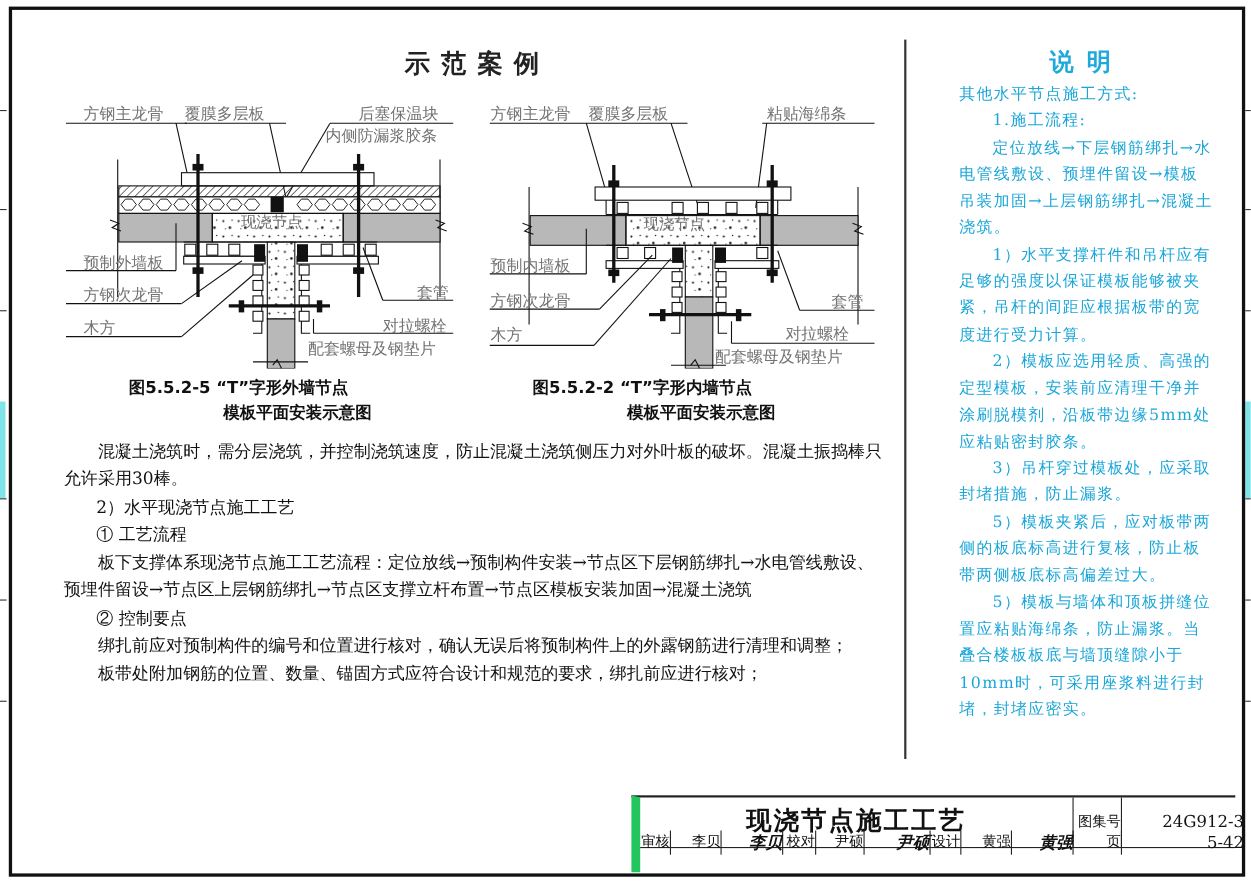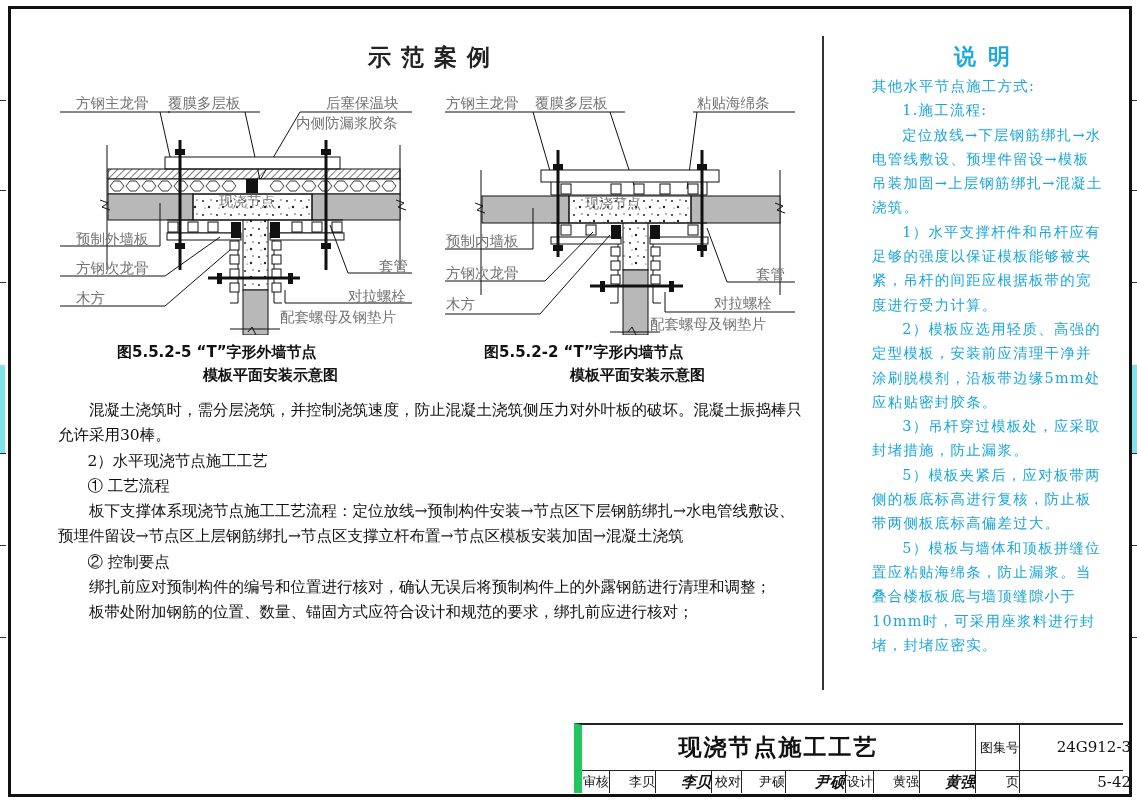--- a/index.html
+++ b/index.html
@@ -37,21 +37,21 @@
   .n-indent { text-indent: 2.1em; }
 
   .titleblock { position: absolute; left: 574px; top: 723px; width: 549px; height: 70px;
                 border-top: 2px solid #222; border-left: 8px solid #22c55e; box-sizing: border-box; }
   .tb-row1 { position: absolute; left: 0; top: 0; height: 45px; width: 100%; border-bottom: 1.5px solid #222; }
   .tb-title { position: absolute; left: 0; top: 0; width: 394px; height: 45px; text-align: center;
               line-height: 45px; font-family: "DejaVu Sans", sans-serif; font-weight: bold;
               font-size: 23px; letter-spacing: 2px; border-right: 1.5px solid #222; box-sizing: border-box; }
   .tb-cell { position: absolute; text-align: right; box-sizing: border-box; font-size: 13px;
              border-right: 1.5px solid #222; }
-  .tb-row2 { position: absolute; left: 0; top: 46px; height: 22px; width: 100%; }
+  .tb-row2 { position: absolute; left: 0; top: 30px; height: 22px; width: 100%; }
   .tb-row2 .tb-cell { top: 0; height: 22px; line-height: 22px; }
   .sig { font-family: "DejaVu Serif", serif; font-style: italic; font-weight: bold; font-size: 15px; }
 </style>
 </head>
 <body>
 
 <div class="left-tabs">
   <div class="left-tab-mark" style="top:100px"></div>
   <div class="left-tab-mark" style="top:190px"></div>
   <div class="left-tab-mark" style="top:282px"></div>

